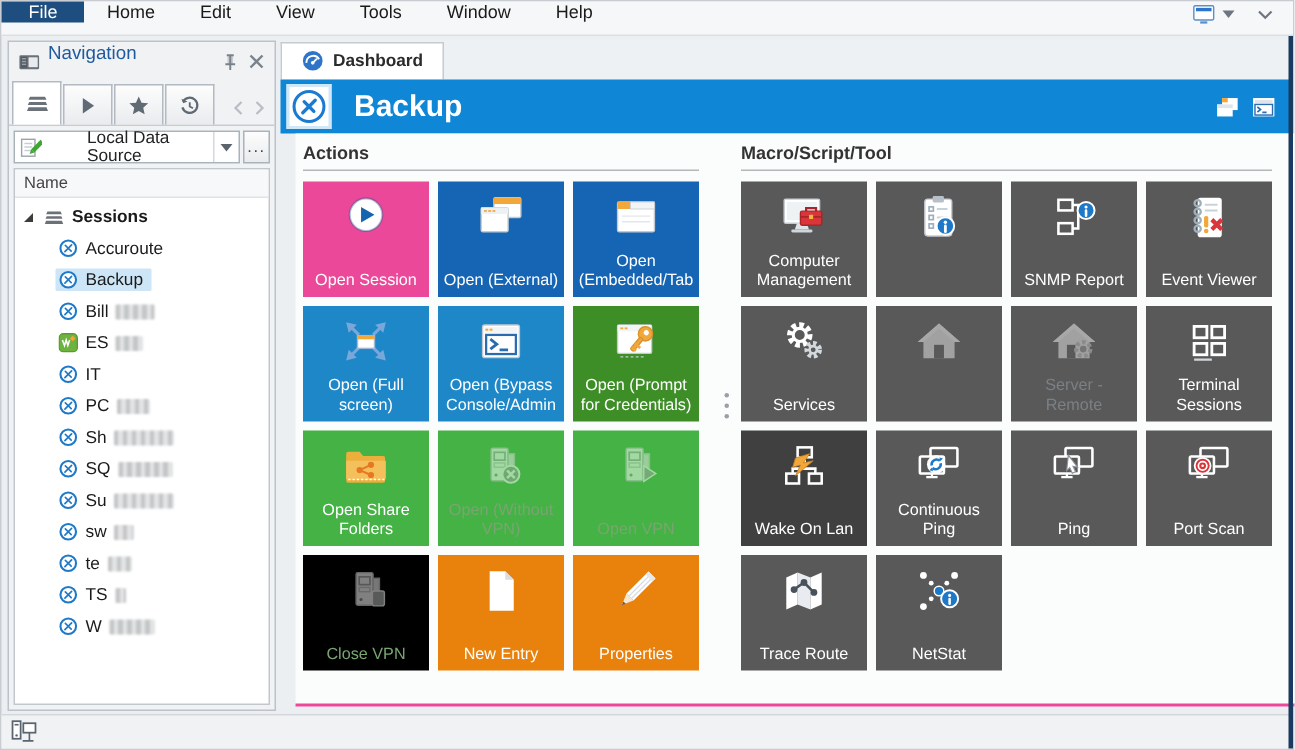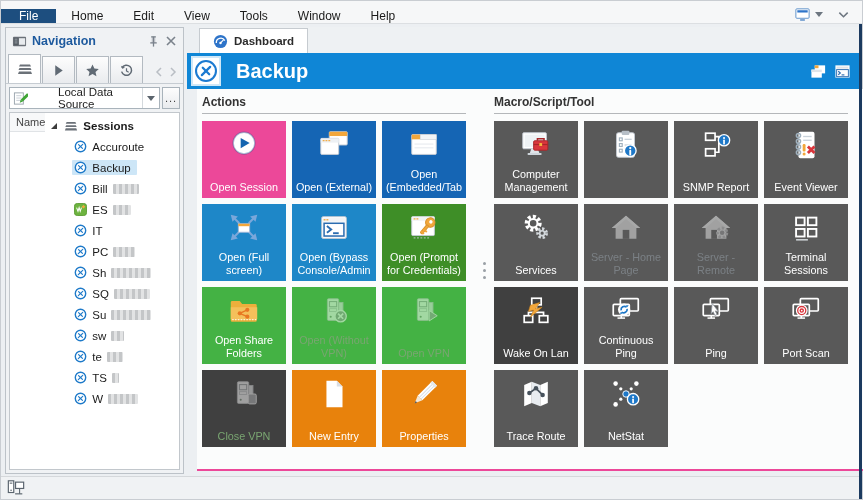--- a/index.html
+++ b/index.html
@@ -1,56 +1,56 @@
 <!DOCTYPE html>
 <html><head>
 <meta charset="utf-8">
 <style>
   * { margin:0; padding:0; box-sizing:border-box; }
   html,body { width:863px; height:500px; }
   body { font-family:"Liberation Sans", sans-serif; background:#eceff2; position:relative; overflow:hidden; }
   .app { position:absolute; inset:0; border:1px solid #c9cdd2; }
 
   
-  .menubar { position:absolute; left:0; top:0; right:0; height:23px; background:#f6f7f8; border-bottom:1px solid #dcdfe2; display:flex; align-items:flex-end; font-size:12px; color:#1a1a1a; }
+  .menubar { position:absolute; left:0; top:0; right:0; height:23px; background:#f6f7f8; border-bottom:1px solid #dcdfe2; display:flex; align-items:flex-start; font-size:12px; color:#1a1a1a; }
   .menu-file { background:#1D4E7F; color:#fff; padding:0 18px; display:flex; align-items:center; cursor:default; }
   .menu-items { display:flex; }
   .menu-item { padding:0 15px; display:flex; align-items:center; cursor:default; }
   .menubar-right { margin-left:auto; display:flex; align-items:center; gap:4px; padding-right:12px; }
   .mb-caret { width:0; height:0; border-left:4px solid transparent; border-right:4px solid transparent; border-top:5px solid #6d7680; margin-right:10px; }
   .icon-box { display:inline-flex; align-items:center; justify-content:center; }
 
   
   .navpanel { position:absolute; left:4px; top:26px; width:179px; height:447px; background:#f0f2f4; border:1px solid #bcc2c8; display:flex; flex-direction:column; }
-  .nav-header { height:26px; display:flex; align-items:center; padding:0 6px; gap:5px;font-weight:bold; }
+  .nav-header { height:26px; display:flex; padding:0 6px; gap:5px; }
   .nav-title { color:#1e5a9e; font-size:12.5px; flex:1; }
   .nav-toolbar { height:30px; display:flex; align-items:flex-end; padding:0 2px; border-bottom:1px solid #c6ccd2; }
   .nav-tab { width:33px; height:27px; border:1px solid #b3bac1; border-bottom:none; background:linear-gradient(#fdfdfd,#e9ebee); display:flex; align-items:center; justify-content:center; margin-right:1px; }
   .nav-tab.active { background:#fff; height:29px; }
   .nav-pager { margin-left:auto; display:flex; gap:6px; padding:0 4px 6px 0; }
   .ds-row { margin:3px 3px 0 3px; height:22px; background:#fff; border:1px solid #a9b3bb; display:flex; align-items:center; }
   .ds-label { flex:1; font-size:11.5px; color:#222; padding-left:4px; }
   .ds-caret-btn { width:17px; height:20px; border-left:1px solid #d4d9dd; display:flex; align-items:center; justify-content:center; }
   .ds-caret { width:0; height:0; border-left:4px solid transparent; border-right:4px solid transparent; border-top:5px solid #5b646d; }
   .ds-wrap { display:flex; }
   .ds-wrap .ds-row { flex:1; margin-right:0;gap:26px; }
   .ds-more2 { width:18px; height:22px; margin:3px 3px 0 2px; border:1px solid #a9b3bb; background:linear-gradient(#fdfdfd,#e9ebee); font-size:11px; color:#444; display:flex; align-items:center; justify-content:center; letter-spacing:1px; }
-  .tree-box { flex:1; margin:3px; background:#fff; border:1px solid #c2c7cc; overflow:hidden; display:flex; flex-direction:row; }
+  .tree-box { flex:1; margin:3px; background:#fff; border:1px solid #c2c7cc; overflow:hidden; display:flex; flex-direction:column; }
   .name-header { height:19px; background:#f7f8f9; border-bottom:1px solid #e0e3e6; font-size:11px; color:#444; display:flex; align-items:center; padding-left:6px; }
   .tree { flex:1; padding-top:2px; }
   .tree-row { height:21px; display:flex; align-items:center; font-size:11.5px; color:#1a1a1a; }
   .tree-row .expander { width:0; height:0; border-left:6px solid transparent; border-bottom:6px solid #3c3c3c; margin:0 5px 0 6px; }
   .tree-row.group { font-weight:bold; }
   .tree-row .inner { display:flex; align-items:center; gap:5px; padding:1px 6px 1px 2px; border-radius:1px; }
   .tree-row.leaf .inner { margin-left:27px; }
   .tree-row.sel .inner { background:#cde6f7; }
   .redact { display:inline-block; height:10px; border-radius:1px; background:repeating-linear-gradient(90deg,#c4c6c8 0 3px,#e2e3e4 3px 6px); filter:blur(0.6px); }
 
   
-  .tabstrip { position:absolute; left:186px; top:26px; right:3px; height:26px; background:#eef1f3; display:flex; align-items:flex-end;margin-left:12px; }
+  .tabstrip { position:absolute; left:186px; top:26px; right:3px; height:26px; background:#eef1f3; display:flex; align-items:center; }
   .tab { display:inline-flex; align-items:center; gap:6px; height:25px; padding:0 13px; background:#fff; border:1px solid #c6cbd0; border-bottom:none; font-size:11.5px; font-weight:bold; color:#2b2b2b; }
   .banner { position:absolute; left:186px; top:52px; width:674px; height:36px; background:#0F86D6; display:flex; align-items:center; }
   .banner-iconbox { width:30px; height:30px; background:#fff; border:2px solid #cfe7f7; margin-left:4px; display:flex; align-items:center; justify-content:center; }
   .banner-title { color:#fff; font-size:20px; font-weight:bold; margin-left:15px; flex:1; }
   .banner-right { display:flex; gap:7px; margin-right:10px; }
 
   .dash-content { position:absolute; left:196px; top:88px; width:803px; height:382px; background:#fbfcfc; border-right:1px solid #c9ccd0; border-bottom:2px solid #ec4899; }
   .section { position:absolute; top:6px; }
   .sec-actions { left:5px; width:264px; }
   .sec-macro { left:297px; width:354px; }
@@ -612,21 +612,21 @@
                 <rect x="11" y="5" width="12" height="23" rx="1.2" fill="#fff" stroke="#c3cad2"></rect>
                 <rect x="13.2" y="8" width="7.6" height="5.5" fill="none" stroke="#9fb0bd" stroke-width="1.2"></rect>
                 <rect x="13.2" y="15.5" width="7.6" height="3" fill="none" stroke="#c9d2da"></rect>
                 <circle cx="14.5" cy="24" r="1.1" fill="#44B244"></circle>
                 <rect x="23" y="9" width="4.5" height="15" fill="#e9edf1" stroke="#c3cad2"></rect>
                 <path d="M23.5 17.5 l8.5 5.5 -8.5 5.5 z" fill="#9aa5b0" stroke="#fff"></path>
               </svg>
             </span>
             <span class="tile-label">Open VPN</span>
           </div>
-          <div class="tile disabled dis-green" style="background: #404040;">
+          <div class="tile disabled dis-green" style="background: #000000;">
             <span class="tile-icon icon-box">
               <svg viewBox="0 0 36 36" width="34" height="34">
                 <rect x="11" y="5" width="12" height="23" rx="1.2" fill="#fff" stroke="#c3cad2"></rect>
                 <rect x="13.2" y="8" width="7.6" height="5.5" fill="none" stroke="#9fb0bd" stroke-width="1.2"></rect>
                 <rect x="13.2" y="15.5" width="7.6" height="3" fill="none" stroke="#c9d2da"></rect>
                 <circle cx="14.5" cy="24" r="1.1" fill="#44B244"></circle>
                 <rect x="23" y="9" width="4.5" height="15" fill="#e9edf1" stroke="#c3cad2"></rect>
                 <rect x="22.5" y="18" width="8.5" height="10.5" rx="1.5" fill="#aab2b9" stroke="#fff"></rect>
               </svg>
             </span>
@@ -749,21 +749,20 @@
             <span class="tile-label">Services</span>
           </div>
           <div class="tile disabled dis-gray" style="background: rgb(89, 89, 89);">
             <span class="tile-icon icon-box">
               <svg viewBox="0 0 36 36" width="34" height="34">
                 <path d="M18 5 L33 18 h-4 v11.5 h-22 V18 h-4 z" fill="#e6e9ec"></path>
                 <path d="M18 5 L33 18 h-4 l-11 -9.5 L7 18 h-4 z" fill="#f4f6f8"></path>
                 <rect x="14.5" y="20" width="7" height="9.5" fill="#595959"></rect>
               </svg>
             </span>
-            <span class="tile-label">Server - Home Page</span>
           </div>
           <div class="tile disabled dis-gray" style="background: rgb(89, 89, 89);">
             <span class="tile-icon icon-box">
               <svg viewBox="0 0 36 36" width="34" height="34">
                 <path d="M18 5 L33 18 h-4 v11.5 h-22 V18 h-4 z" fill="#e6e9ec"></path>
                 <path d="M18 5 L33 18 h-4 l-11 -9.5 L7 18 h-4 z" fill="#f4f6f8"></path>
                 <rect x="13" y="20" width="6" height="9.5" fill="#595959"></rect>
                 <circle cx="24.5" cy="23" r="5" fill="none" stroke="#b9bfc5" stroke-width="3" stroke-dasharray="2.6 1.9"></circle>
                 <circle cx="24.5" cy="23" r="2.4" fill="#8f959b"></circle>
               </svg>

